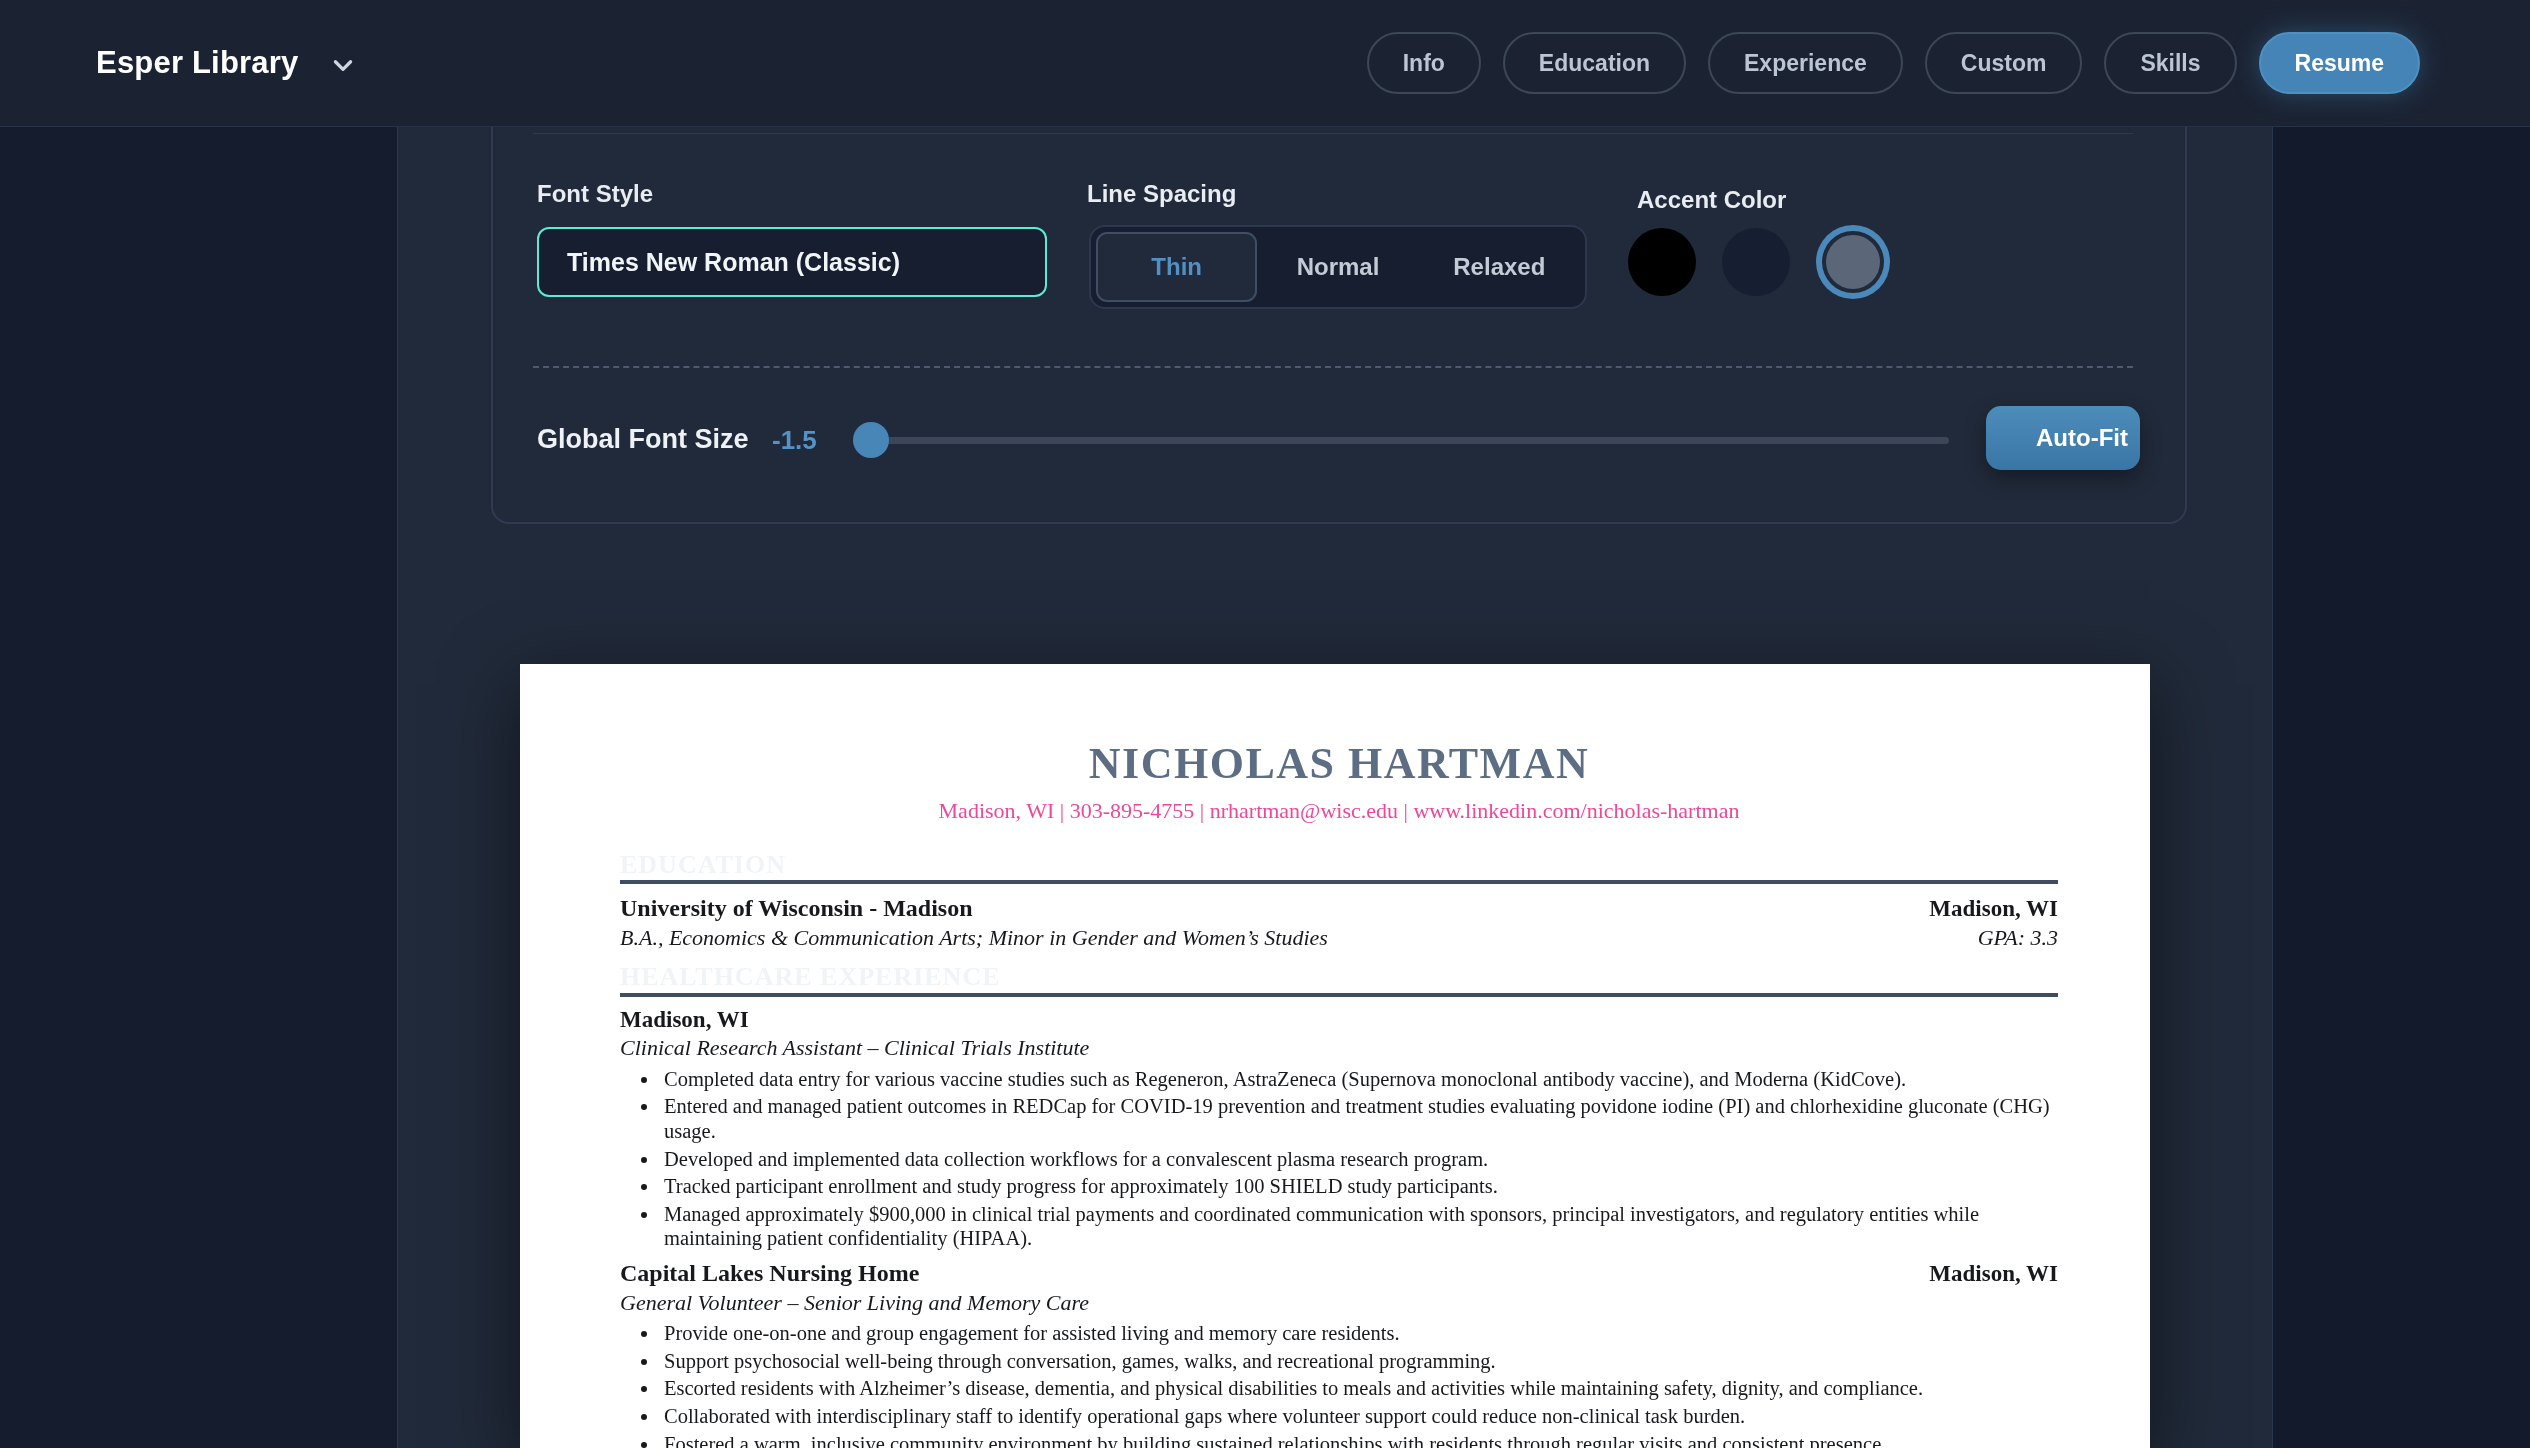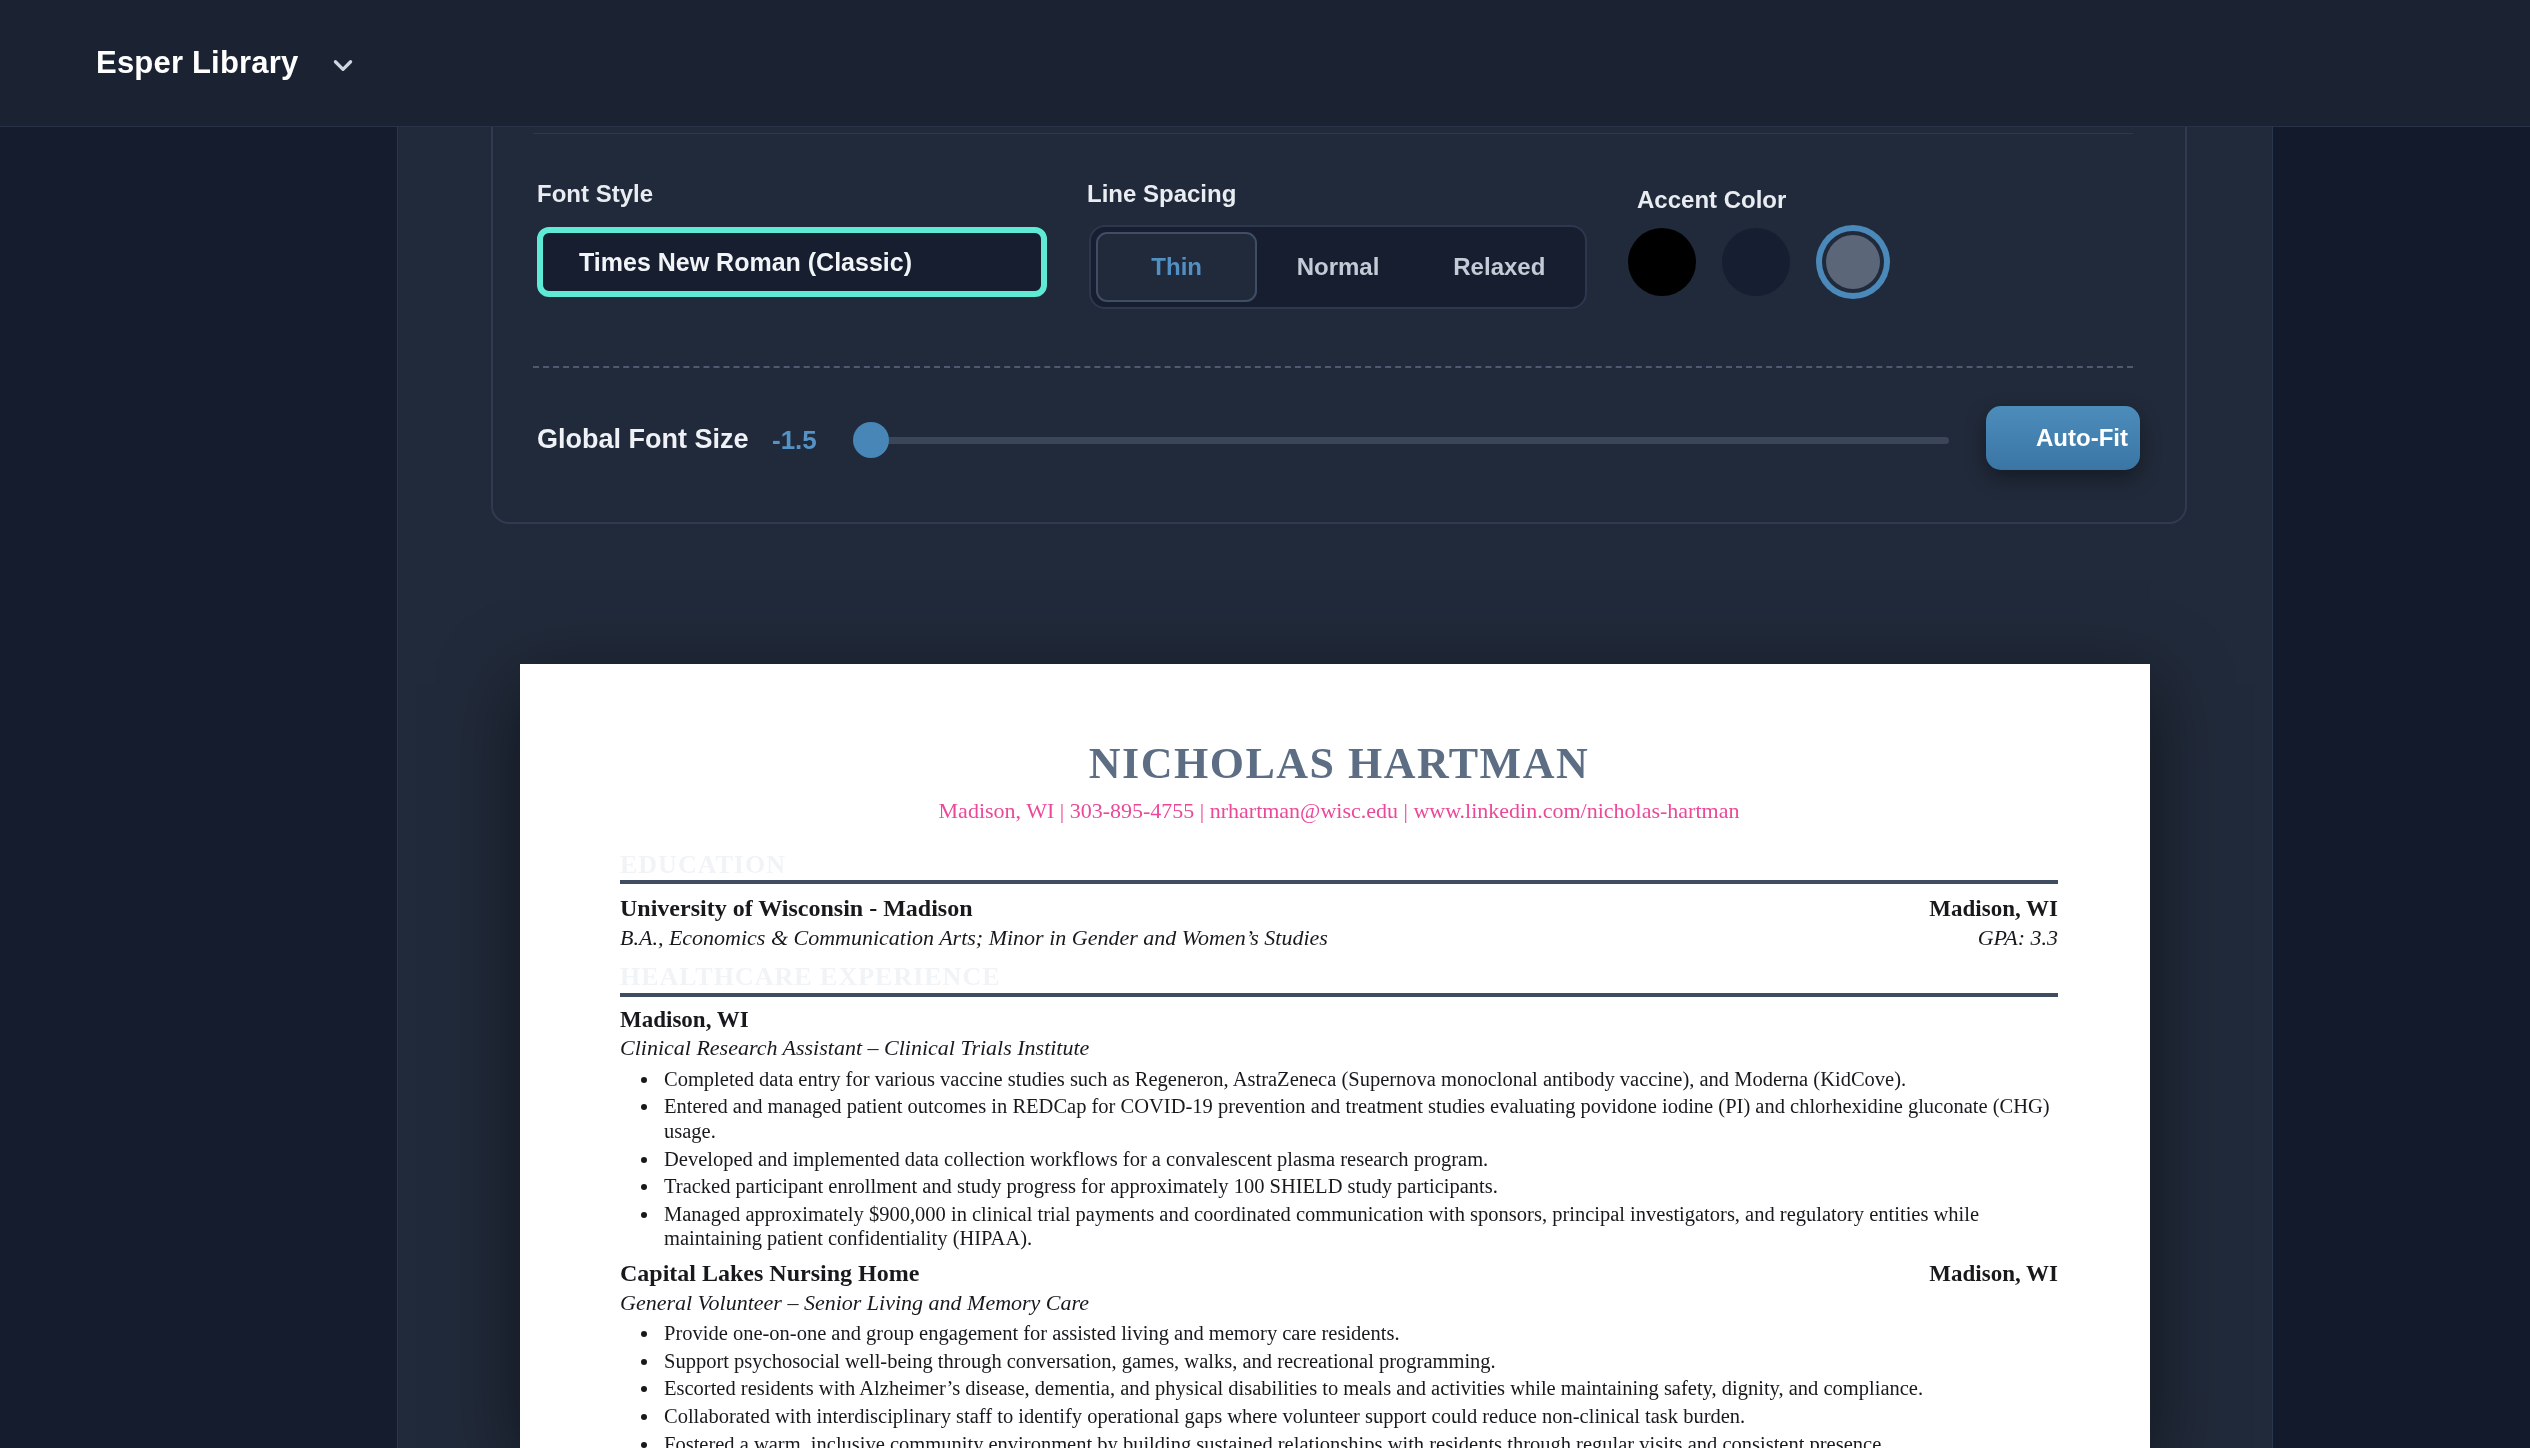--- a/index.html
+++ b/index.html
@@ -21,22 +21,22 @@
   .pill.active{background:#4484b6;border-color:#4e90c2;color:#ffffff;font-weight:700;box-shadow:0 0 26px rgba(74,141,193,.38);}
 
   
   .card{position:absolute;left:491px;top:38px;width:1692px;height:482px;border:2px solid #2e3b52;border-radius:18px;background:#212a3a;z-index:1;}
   .card-divider{position:absolute;left:533px;top:133px;width:1600px;height:0;border-top:1px solid #2c3a50;z-index:2;}
   .lbl{position:absolute;font-size:24px;font-weight:700;color:#e9edf2;z-index:2;}
   .lbl-font{left:537px;top:180px;}
   .lbl-spacing{left:1087px;top:180px;}
   .lbl-accent{left:1637px;top:180px;margin-top:6px;}
 
-  .select{position:absolute;left:537px;top:227px;width:510px;height:70px;background:#161e2f;border:6px solid #5eead4;border-radius:12px;
-          display:flex;align-items:center;padding-left:36px;box-sizing:border-box;font-size:25px;font-weight:700;color:#f2f5f8;cursor:pointer;z-index:2;}
+  .select{position:absolute;left:537px;top:227px;width:510px;height:70px;background:#161e2f;border:2px solid #5eead4;border-radius:12px;
+          display:flex;align-items:center;padding-left:28px;box-sizing:border-box;font-size:25px;font-weight:700;color:#f2f5f8;cursor:pointer;z-index:2;}
 
   .segmented{position:absolute;left:1089px;top:225px;width:498px;height:84px;background:#161e2f;border:2px solid #2b3850;border-radius:16px;
              display:flex;padding:5px;box-sizing:border-box;z-index:2;}
   .seg{flex:1;display:flex;align-items:center;justify-content:center;font-size:24px;font-weight:600;color:#c3cbd6;border-radius:11px;cursor:pointer;border:2px solid transparent;}
   .seg.active{background:#212a3a;border-color:#3e4e66;color:#5290c4;font-weight:700;}
 
   .swatches{position:absolute;left:1628px;top:226px;height:72px;display:flex;align-items:center;gap:26px;z-index:2;}
   .swatch{width:68px;height:68px;border-radius:50%;cursor:pointer;}
   .swatch.selected{width:54px;height:54px;margin:0 10px;box-shadow:0 0 0 4px #212a3a,0 0 0 10px #4b89ba;}
 
@@ -105,20 +105,28 @@
   <div class="slider-thumb"></div>
   <button class="autofit">Auto-Fit</button>
 
   <div class="navbar">
     <div class="brand">
       <span class="brand-text">Esper Library</span>
       <svg class="chev" viewBox="0 0 24 24">
           <polyline points="5 9 12 16 19 9"></polyline>
         </svg>
     </div>
+    <div class="tabs">
+      <button class="pill">Info</button>
+      <button class="pill">Education</button>
+      <button class="pill">Experience</button>
+      <button class="pill">Custom</button>
+      <button class="pill">Skills</button>
+      <button class="pill active">Resume</button>
+    </div>
   </div>
 
   <div class="resume">
     <div class="r-name">NICHOLAS HARTMAN</div>
     <div class="r-contact">Madison, WI  |  303-895-4755  |  nrhartman@wisc.edu  |  www.linkedin.com/nicholas-hartman</div>
 
     <div class="r-sec-head">EDUCATION</div>
     <div class="r-rule"></div>
     <div class="r-row">
       <span class="r-title">University of Wisconsin - Madison</span>

